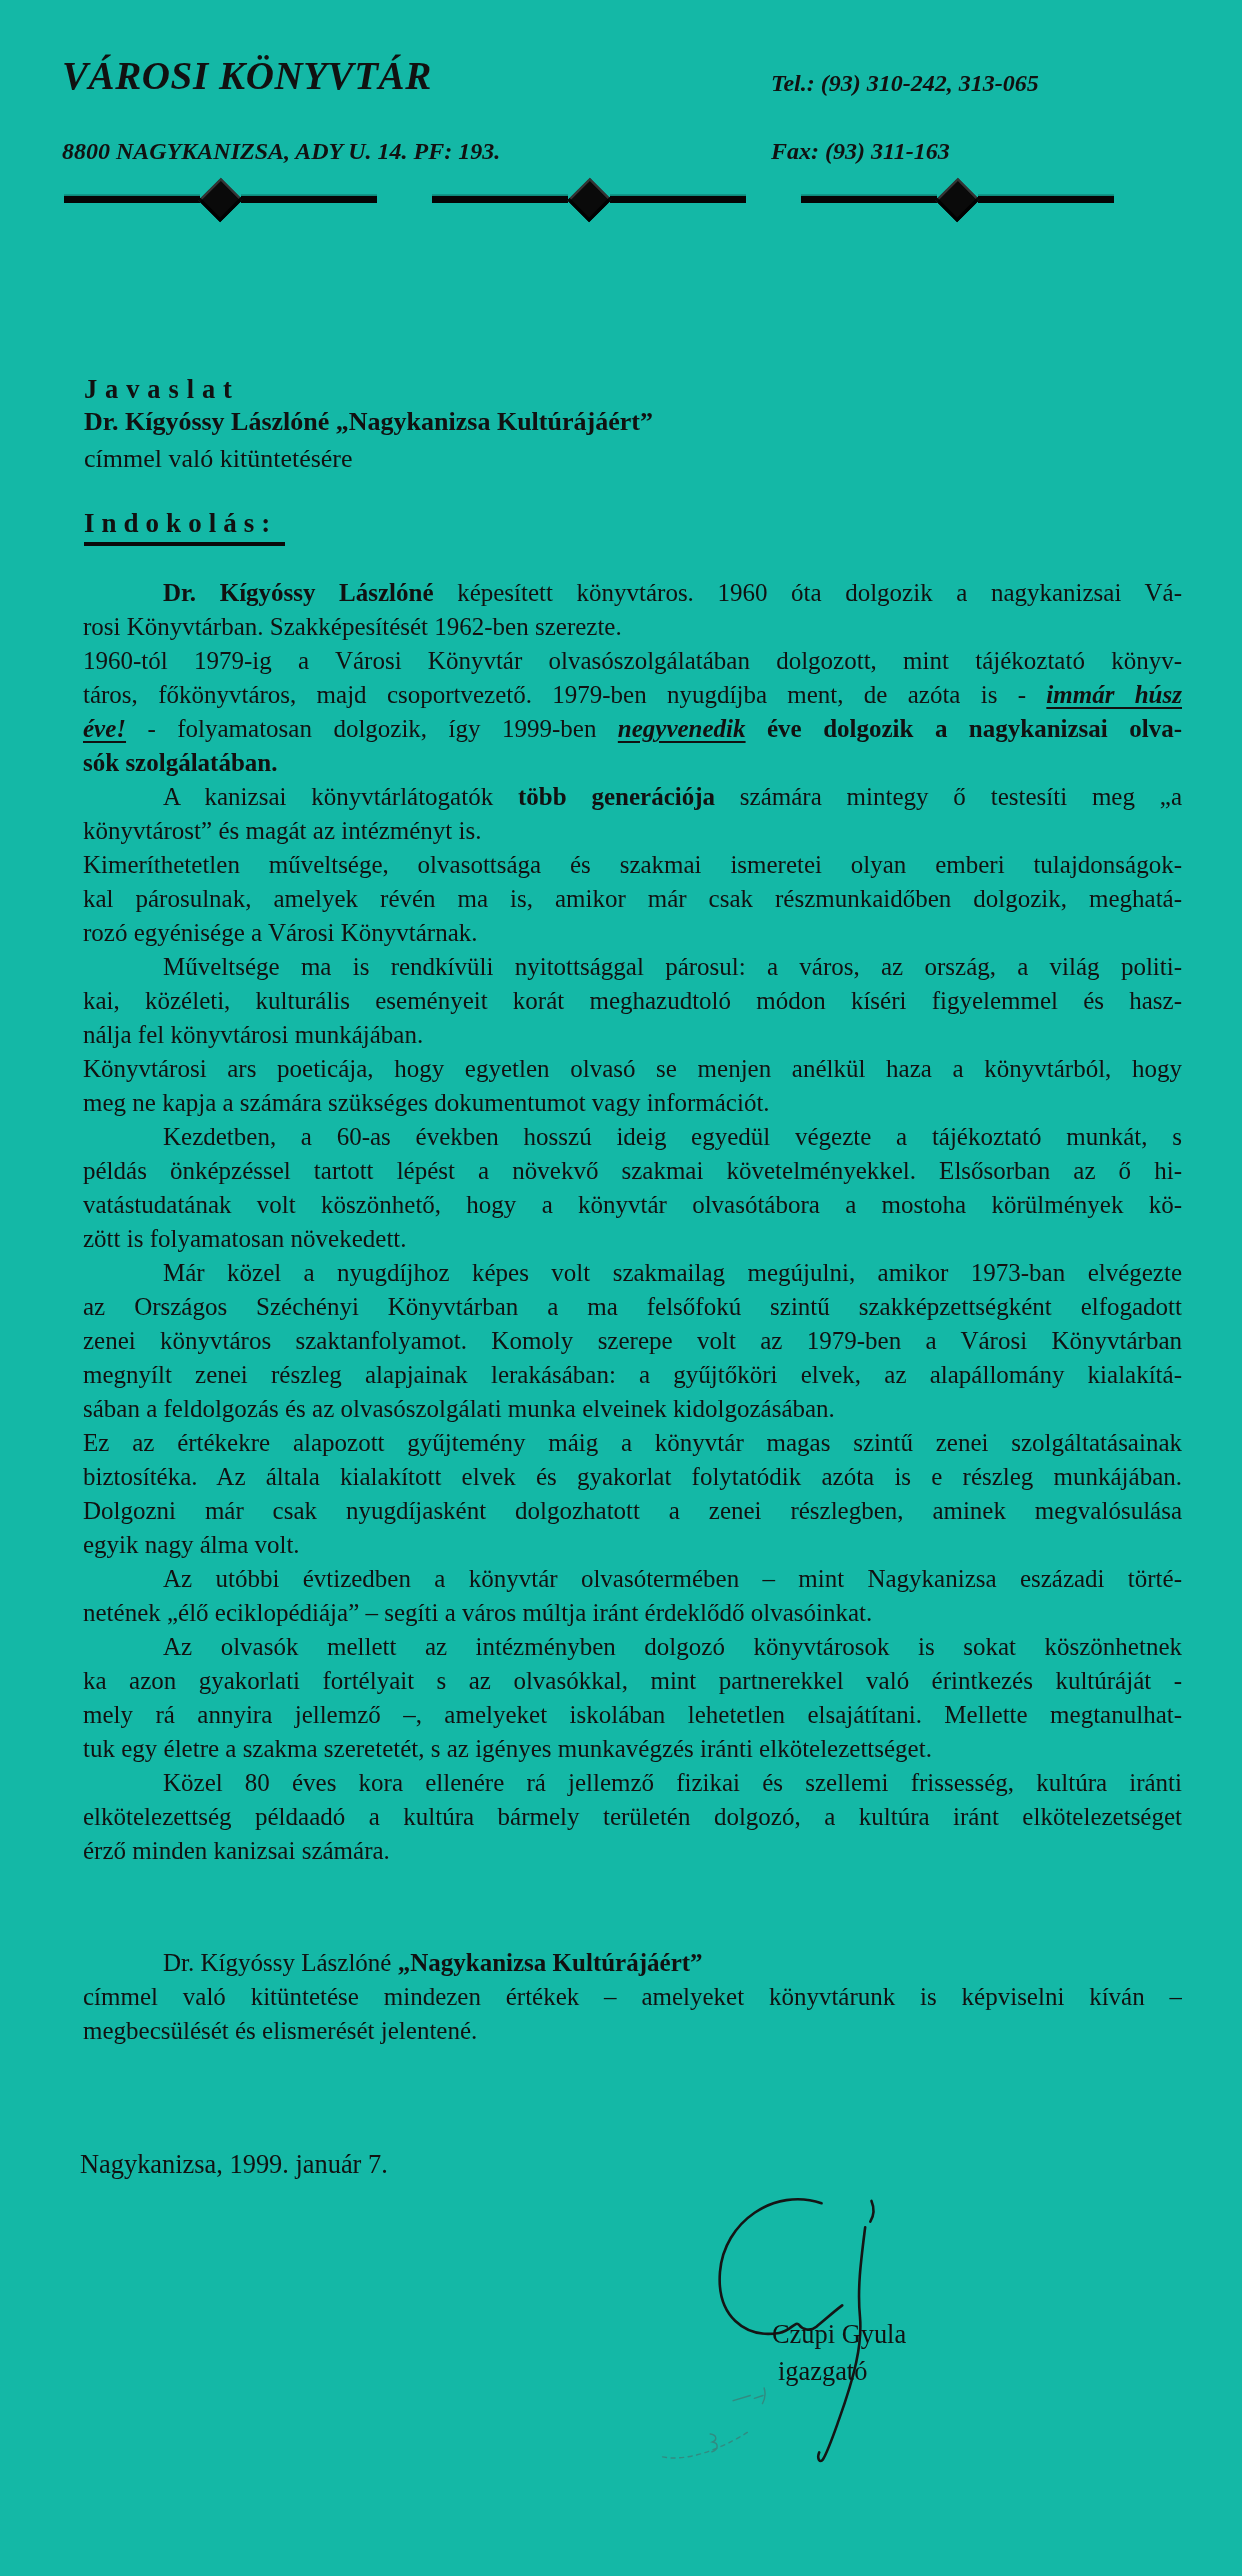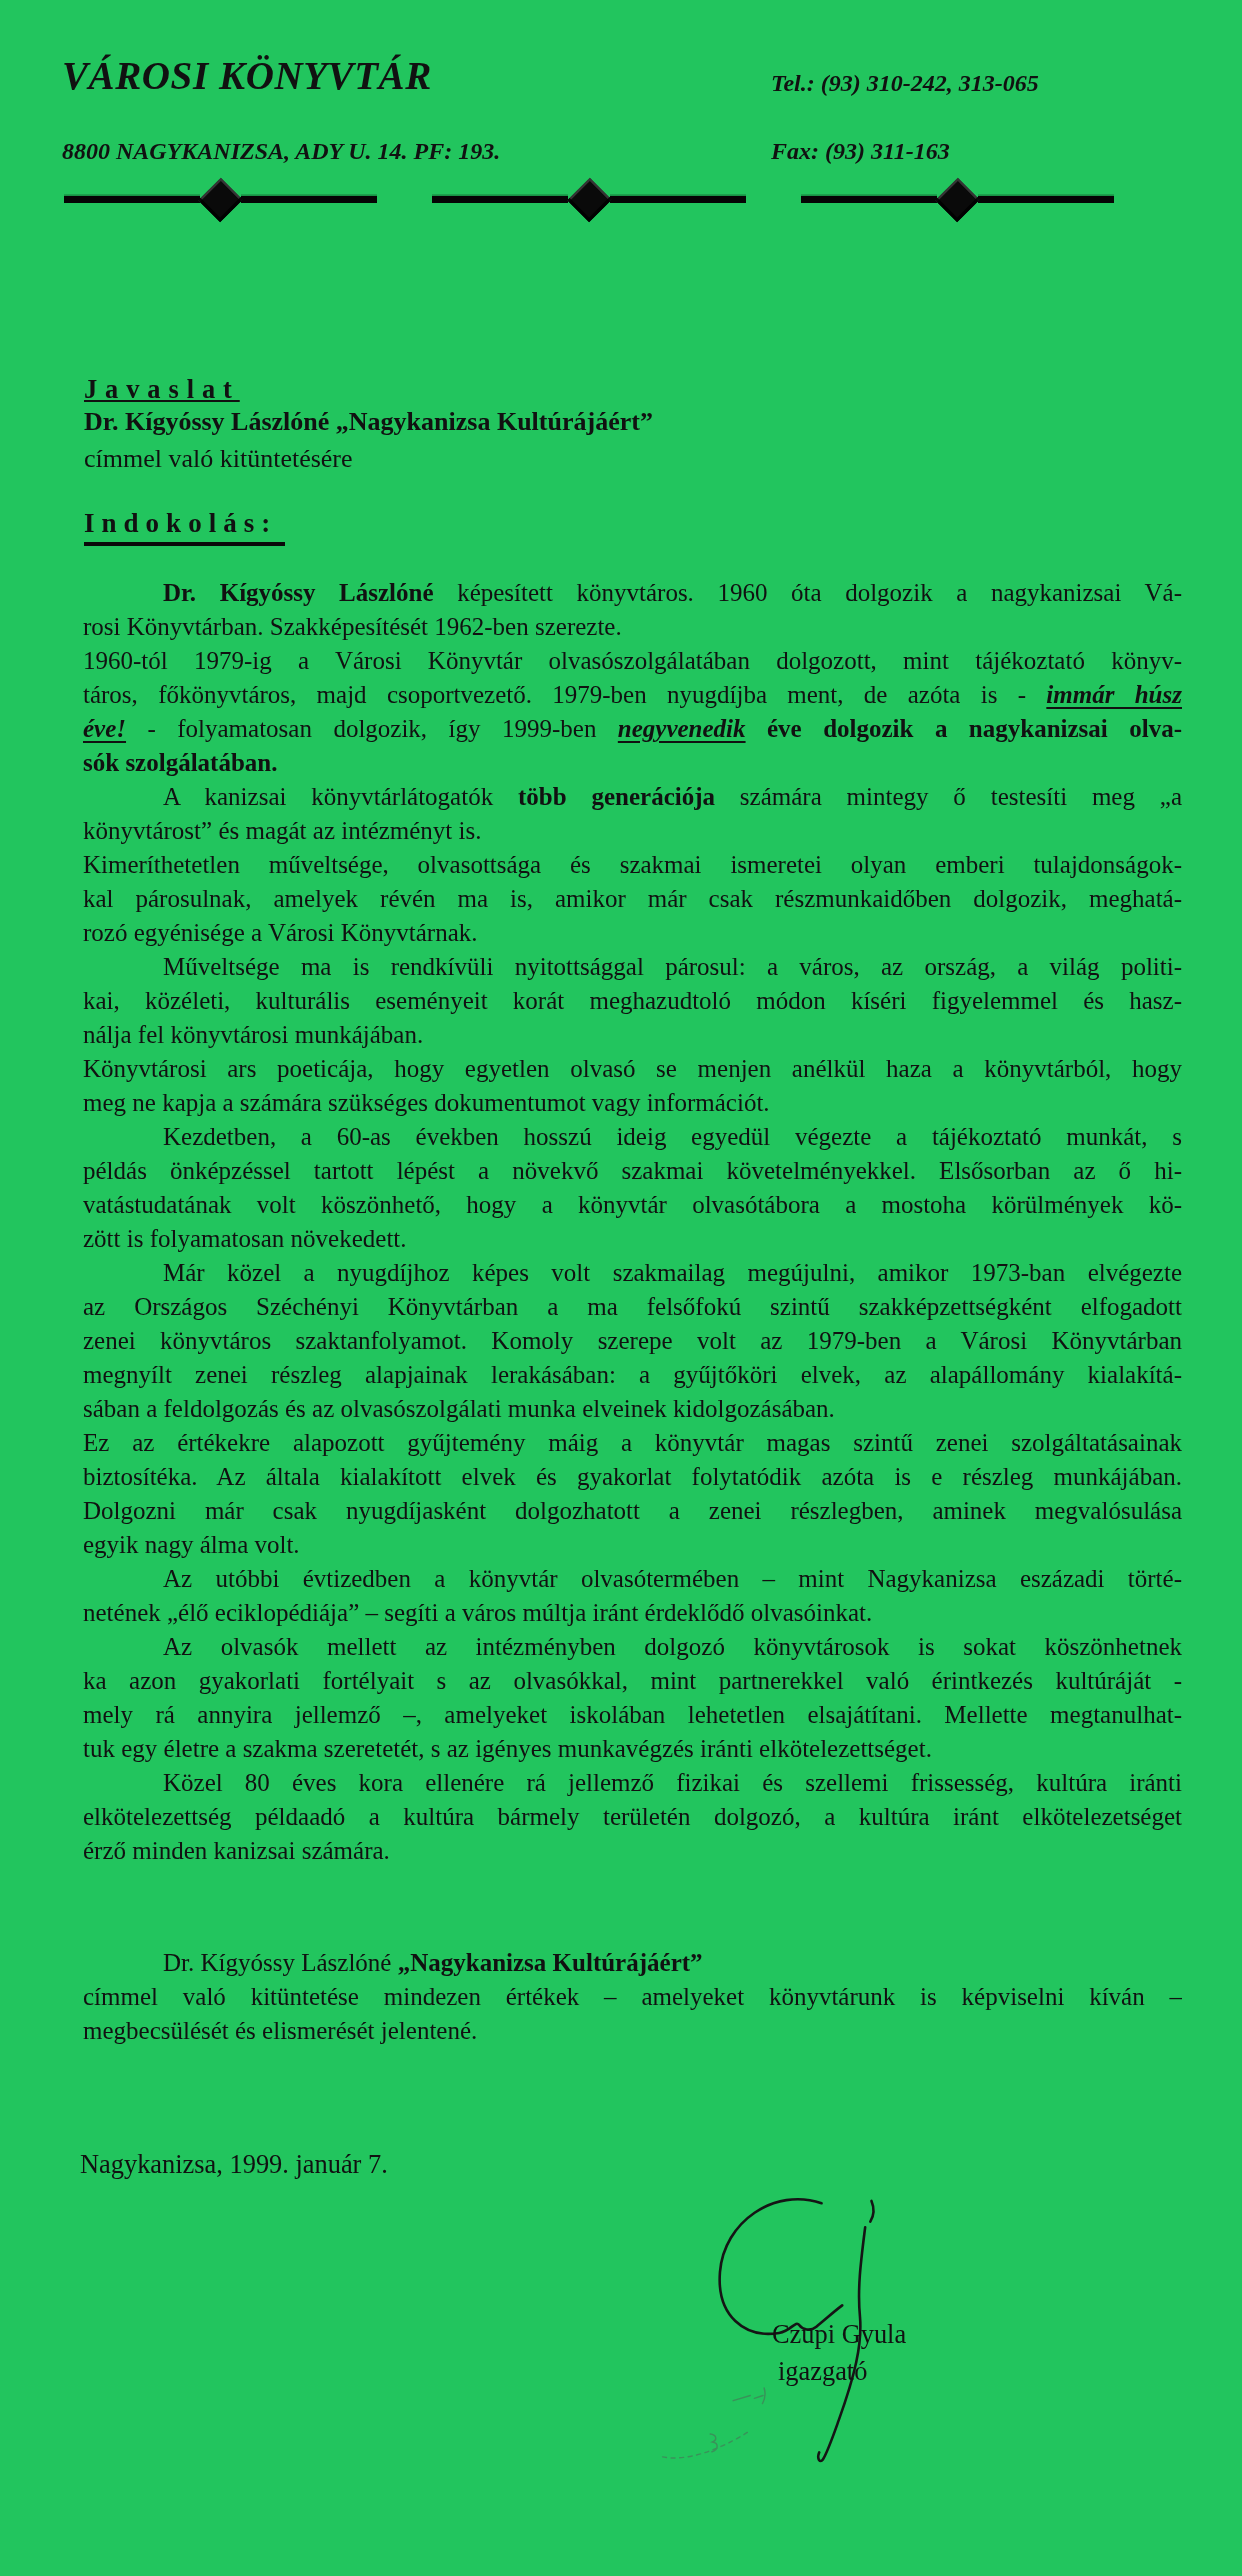--- a/index.html
+++ b/index.html
@@ -1,21 +1,21 @@
 <!DOCTYPE html>
 <html lang="hu" style="font-size:9.2px"><head>
 <meta charset="utf-8">
 <title>Javaslat – Városi Könyvtár</title>
 <style>
   html,body{margin:0;padding:0;background:#777;}
   .sheet{
     position:relative;
     width:1243px;height:2576px;
     margin:0 auto;
-    background:#22c55e;
+    background:#14b8a6;
     color:#111;
     font-family:"Liberation Serif", serif;
     overflow:hidden;
   }
   
   .org-name{
     position:absolute;left:62px;top:53px;
     font-size:39px;font-weight:bold;font-style:italic;
     letter-spacing:0.6px;white-space:nowrap;
   }
@@ -35,21 +35,21 @@
   .bar{flex:1;height:6.9px;background:#050505;box-shadow:0 -1.7px 0 rgba(0,0,0,.25);}
   .diamond{
     width:31px;height:32px;background:#0a0a0a;
     transform:rotate(45deg);
     margin:0 5.2px;flex:0 0 auto;
     box-shadow:inset -3.4px -3.4px 0 rgba(0,0,0,.85), inset 2.3px 2.3px 0 rgba(90,90,90,.55);
   }
   
   .heading{
     position:absolute;left:84px;top:374px;
-    font-size:26.4px;font-weight:bold;letter-spacing:.30em;white-space:nowrap;text-decoration:underline;
+    font-size:26.4px;font-weight:bold;letter-spacing:.30em;white-space:nowrap;
   }
   .subject{
     position:absolute;left:84px;top:407px;
     font-size:26px;font-weight:bold;white-space:nowrap;
   }
   .subject-suffix{
     position:absolute;left:84px;top:444px;
     font-size:26px;white-space:nowrap;
   }
   .section-heading{

